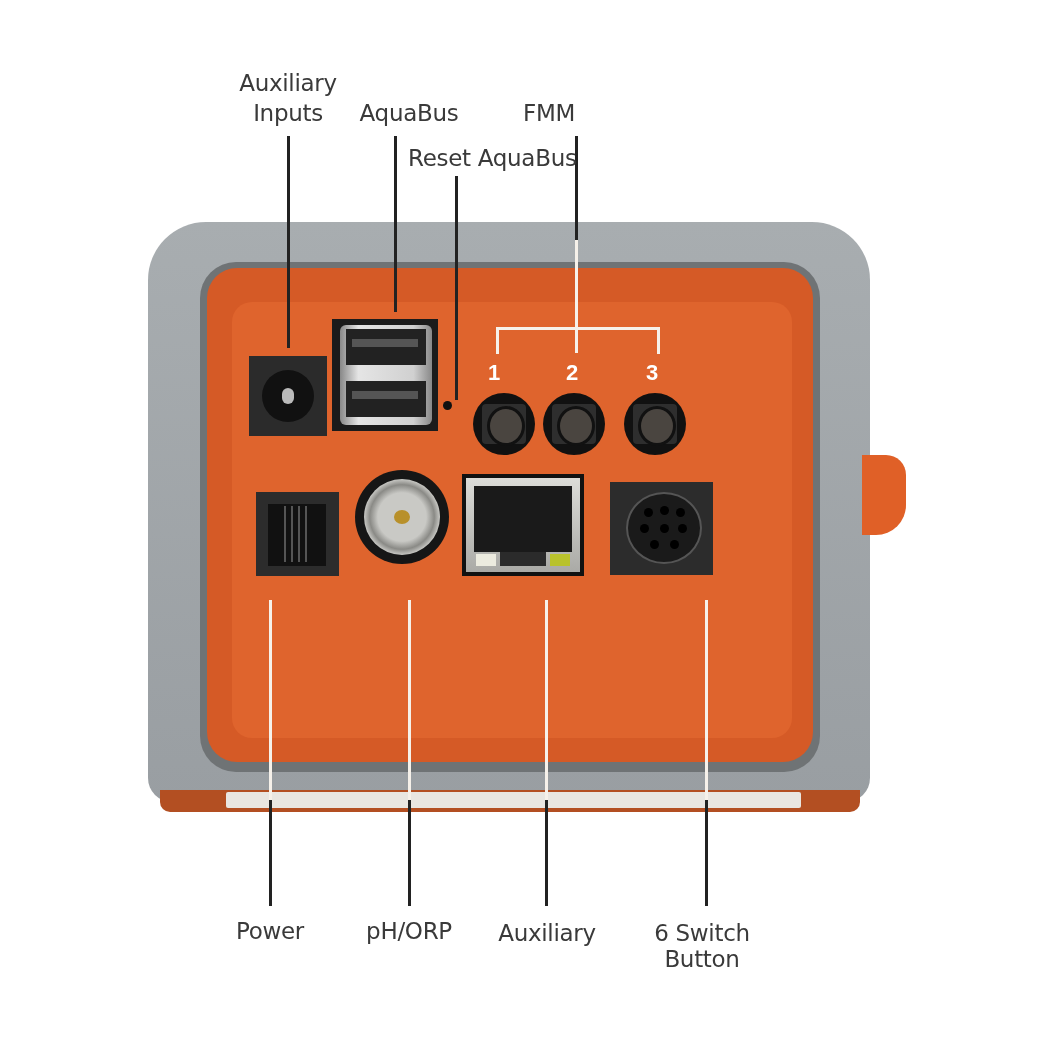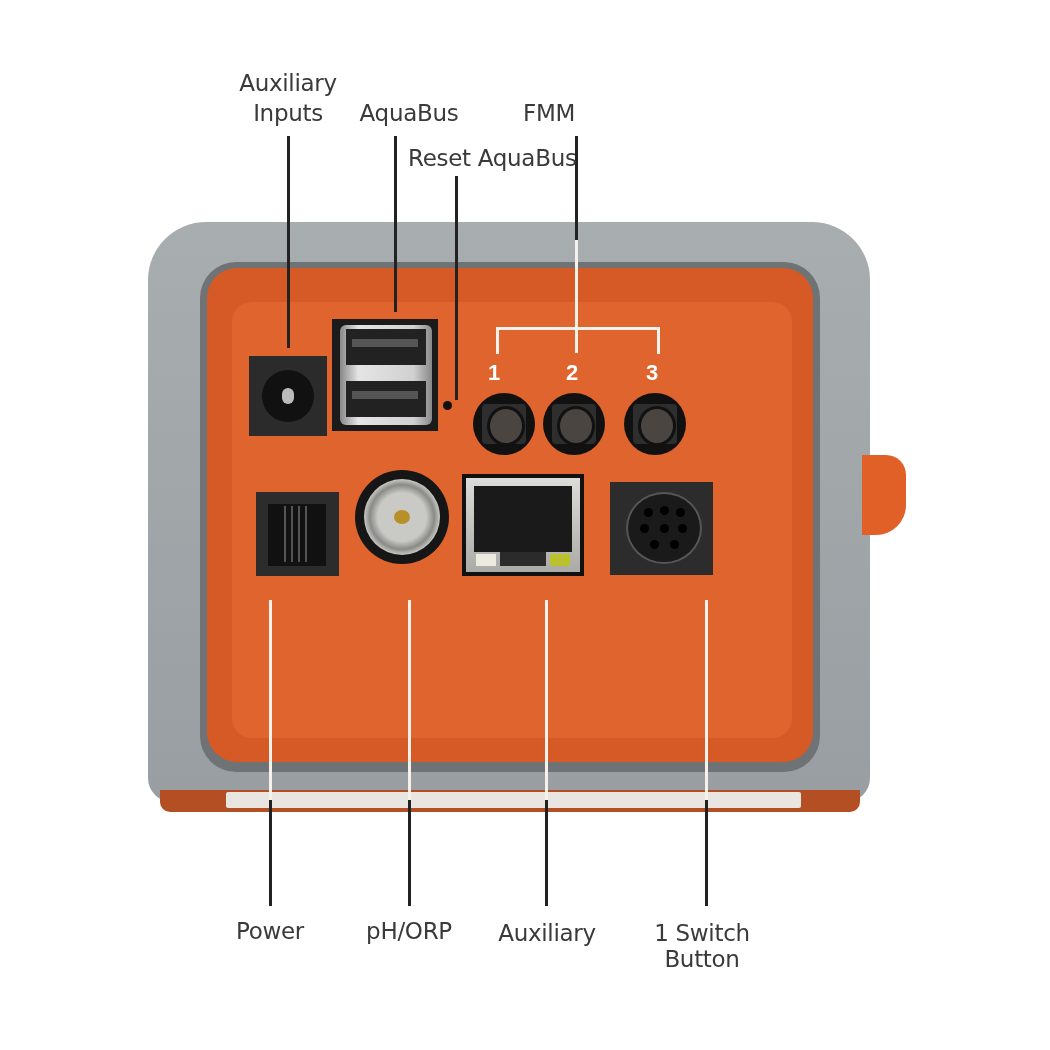--- a/index.html
+++ b/index.html
@@ -134,15 +134,15 @@
   <div style="margin-top:4px">Inputs</div>
 </div>
 <div class="label" style="left:352px;top:100px;width:114px">AquaBus</div>
 <div class="label" style="left:408px;top:145px;width:154px">Reset AquaBus</div>
 <div class="label" style="left:512px;top:100px;width:74px">FMM</div>
 
 <div class="label" style="left:230px;top:918px;width:80px">Power</div>
 <div class="label" style="left:356px;top:918px;width:106px">pH/ORP</div>
 <div class="label" style="left:494px;top:920px;width:106px">Auxiliary</div>
 <div class="label" style="left:642px;top:920px;width:120px">
-  <div>1 Switch</div>
+  <div>6 Switch</div>
   <div>Button</div>
 </div>
 
 </body></html>

